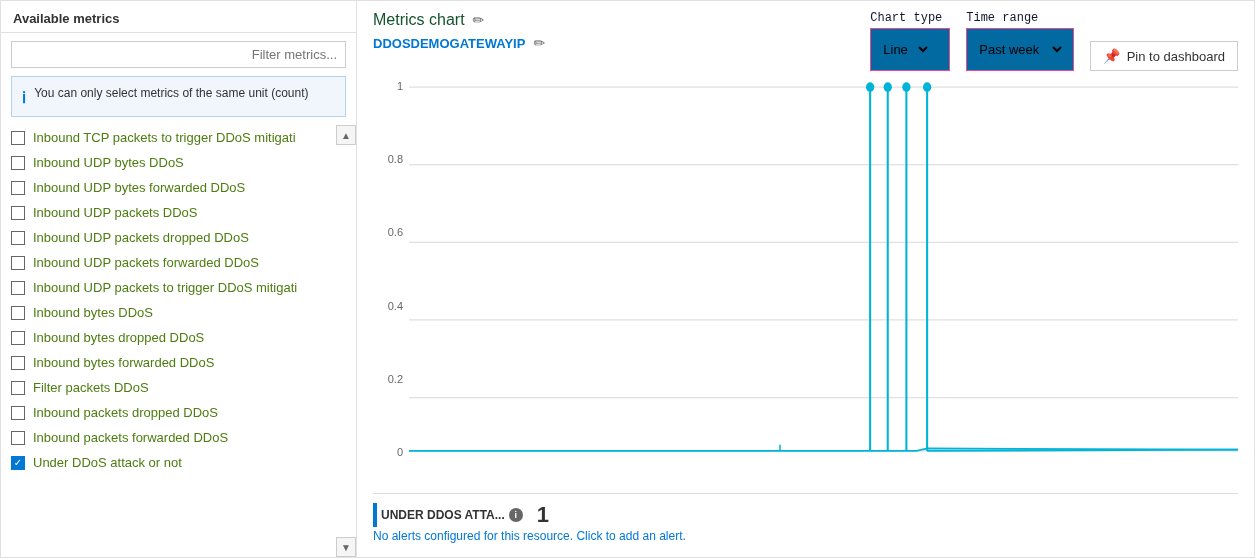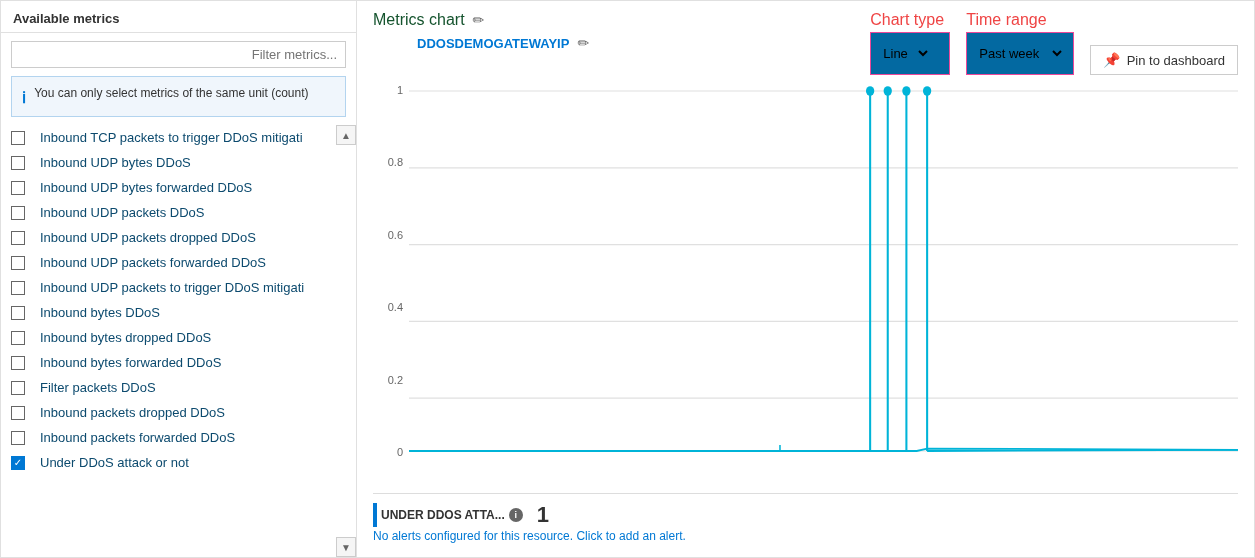--- a/index.html
+++ b/index.html
@@ -12,33 +12,33 @@
     .filter-input-wrap { padding: 8px 10px; }
     .filter-input { width: 100%; border: 1px solid #ccc; padding: 5px 8px; font-size: 13px; color: #999; outline: none; text-align: right; }
     .info-box { margin: 0 10px 8px; background: #f0f6fc; border: 1px solid #b3d4ef; padding: 8px 10px; display: flex; gap: 8px; align-items: flex-start; }
     .info-icon { color: #0078d4; font-size: 16px; font-weight: bold; flex-shrink: 0; margin-top: 1px; }
     .info-text { font-size: 12px; color: #333; line-height: 1.4; }
     .metrics-list { flex: 1; overflow-y: auto; position: relative; }
     .metric-item { display: flex; align-items: center; padding: 5px 10px; gap: 8px; cursor: pointer; }
     .metric-checkbox { width: 14px; height: 14px; border: 1px solid #666; flex-shrink: 0; display: flex; align-items: center; justify-content: center; background: #fff; }
     .metric-checkbox.checked { background: #0078d4; border-color: #0078d4; }
     .metric-checkbox.checked::after { content: '✓'; color: #fff; font-size: 10px; }
-    .metric-label { font-size: 13px; color: #0c4a6e; white-space: nowrap; overflow: hidden; text-overflow: ellipsis; margin-left: 7px; }
+    .metric-label { font-size: 13px; color: #4d7c0f; white-space: nowrap; overflow: hidden; text-overflow: ellipsis; }
     .scroll-arrow { width: 20px; height: 20px; display: flex; align-items: center; justify-content: center; cursor: pointer; color: #666; font-size: 10px; border: 1px solid #ccc; background: #f5f5f5; }
 
     
     .right-panel { flex: 1; display: flex; flex-direction: column; padding: 10px 16px; }
     .chart-header { display: flex; align-items: center; gap: 8px; margin-bottom: 6px; }
     .chart-title { font-size: 16px; font-weight: 400; color: #14532d; }
     .edit-icon { color: #666; font-size: 14px; cursor: pointer; }
     .resource-row { display: flex; align-items: center; gap: 8px; margin-bottom: 8px; }
-    .resource-name { font-size: 13px; color: #0078d4; font-weight: 600; margin-left: 44px; }
+    .resource-name { font-size: 13px; color: #0078d4; font-weight: 600; }
     .controls-row { display: flex; align-items: flex-end; justify-content: flex-end; gap: 16px; margin-bottom: 4px; }
     .control-group { display: flex; flex-direction: column; gap: 3px; }
-    .control-label { font-size: 16px; color: #ef4444; }
+    .control-label { font-size: 12px; color: #0f172a; font-family: Liberation Mono, monospace; }
     .select-wrap { display: flex; align-items: center; border: 1px solid #ec4899; padding: 12px 8px; background: #0369a1; min-width: 80px; cursor: pointer; }
     .select-wrap select { border: none; outline: none; font-size: 13px; background: transparent; cursor: pointer; padding-right: 4px; }
     .pin-btn { display: flex; align-items: center; gap: 6px; padding: 6px 12px; border: 1px solid #ccc; background: #fff; cursor: pointer; font-size: 13px; color: #333; white-space: nowrap; }
     .pin-btn .pin-icon { font-size: 14px; }
 
     
     .chart-area { flex: 1; position: relative; border-bottom: 1px solid #ddd; }
     .y-axis-labels { position: absolute; left: 0; top: 0; bottom: 30px; display: flex; flex-direction: column; justify-content: space-between; padding: 5px 0; }
     .y-label { font-size: 11px; color: #666; text-align: right; width: 30px; }
     .chart-inner { position: absolute; left: 36px; right: 0; top: 0; bottom: 30px; }

